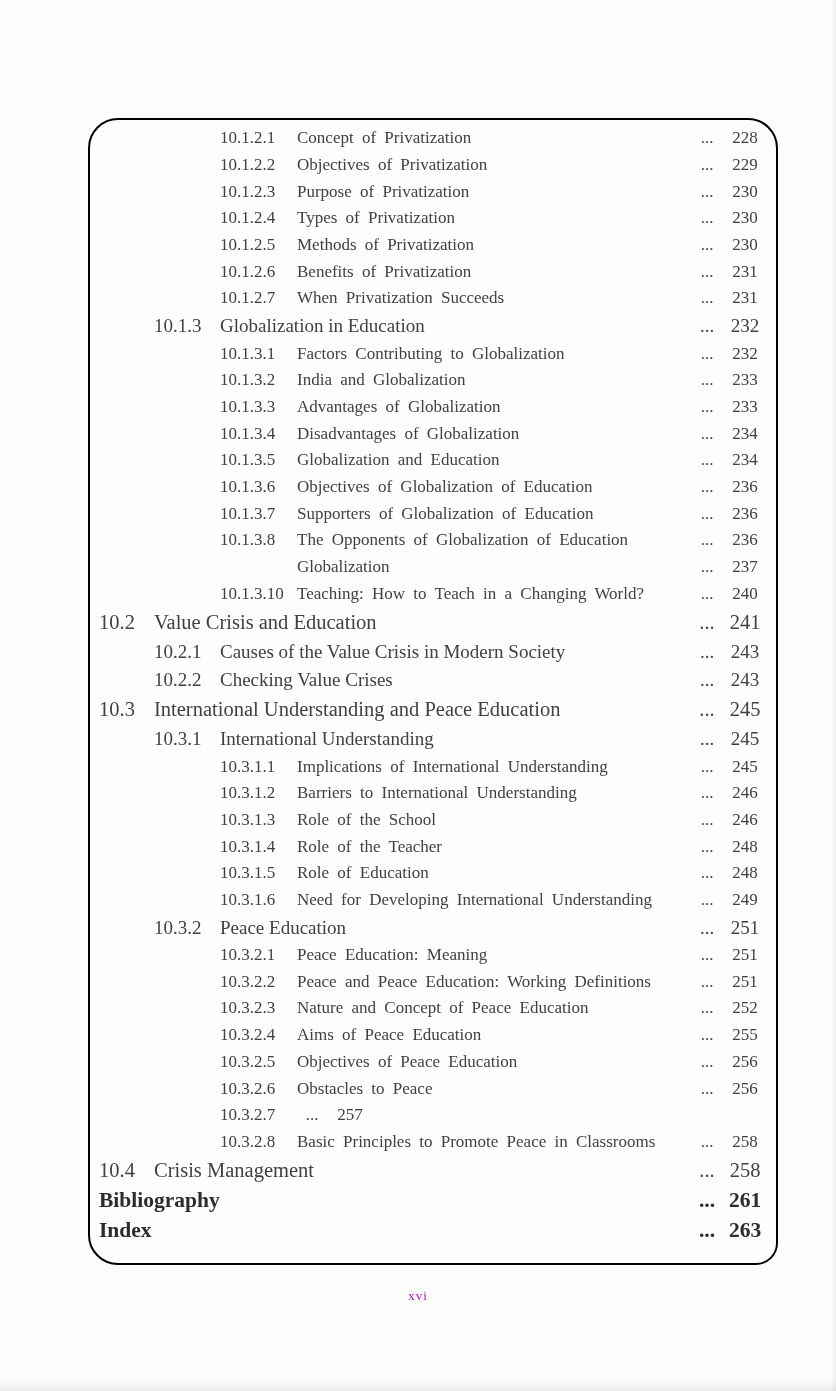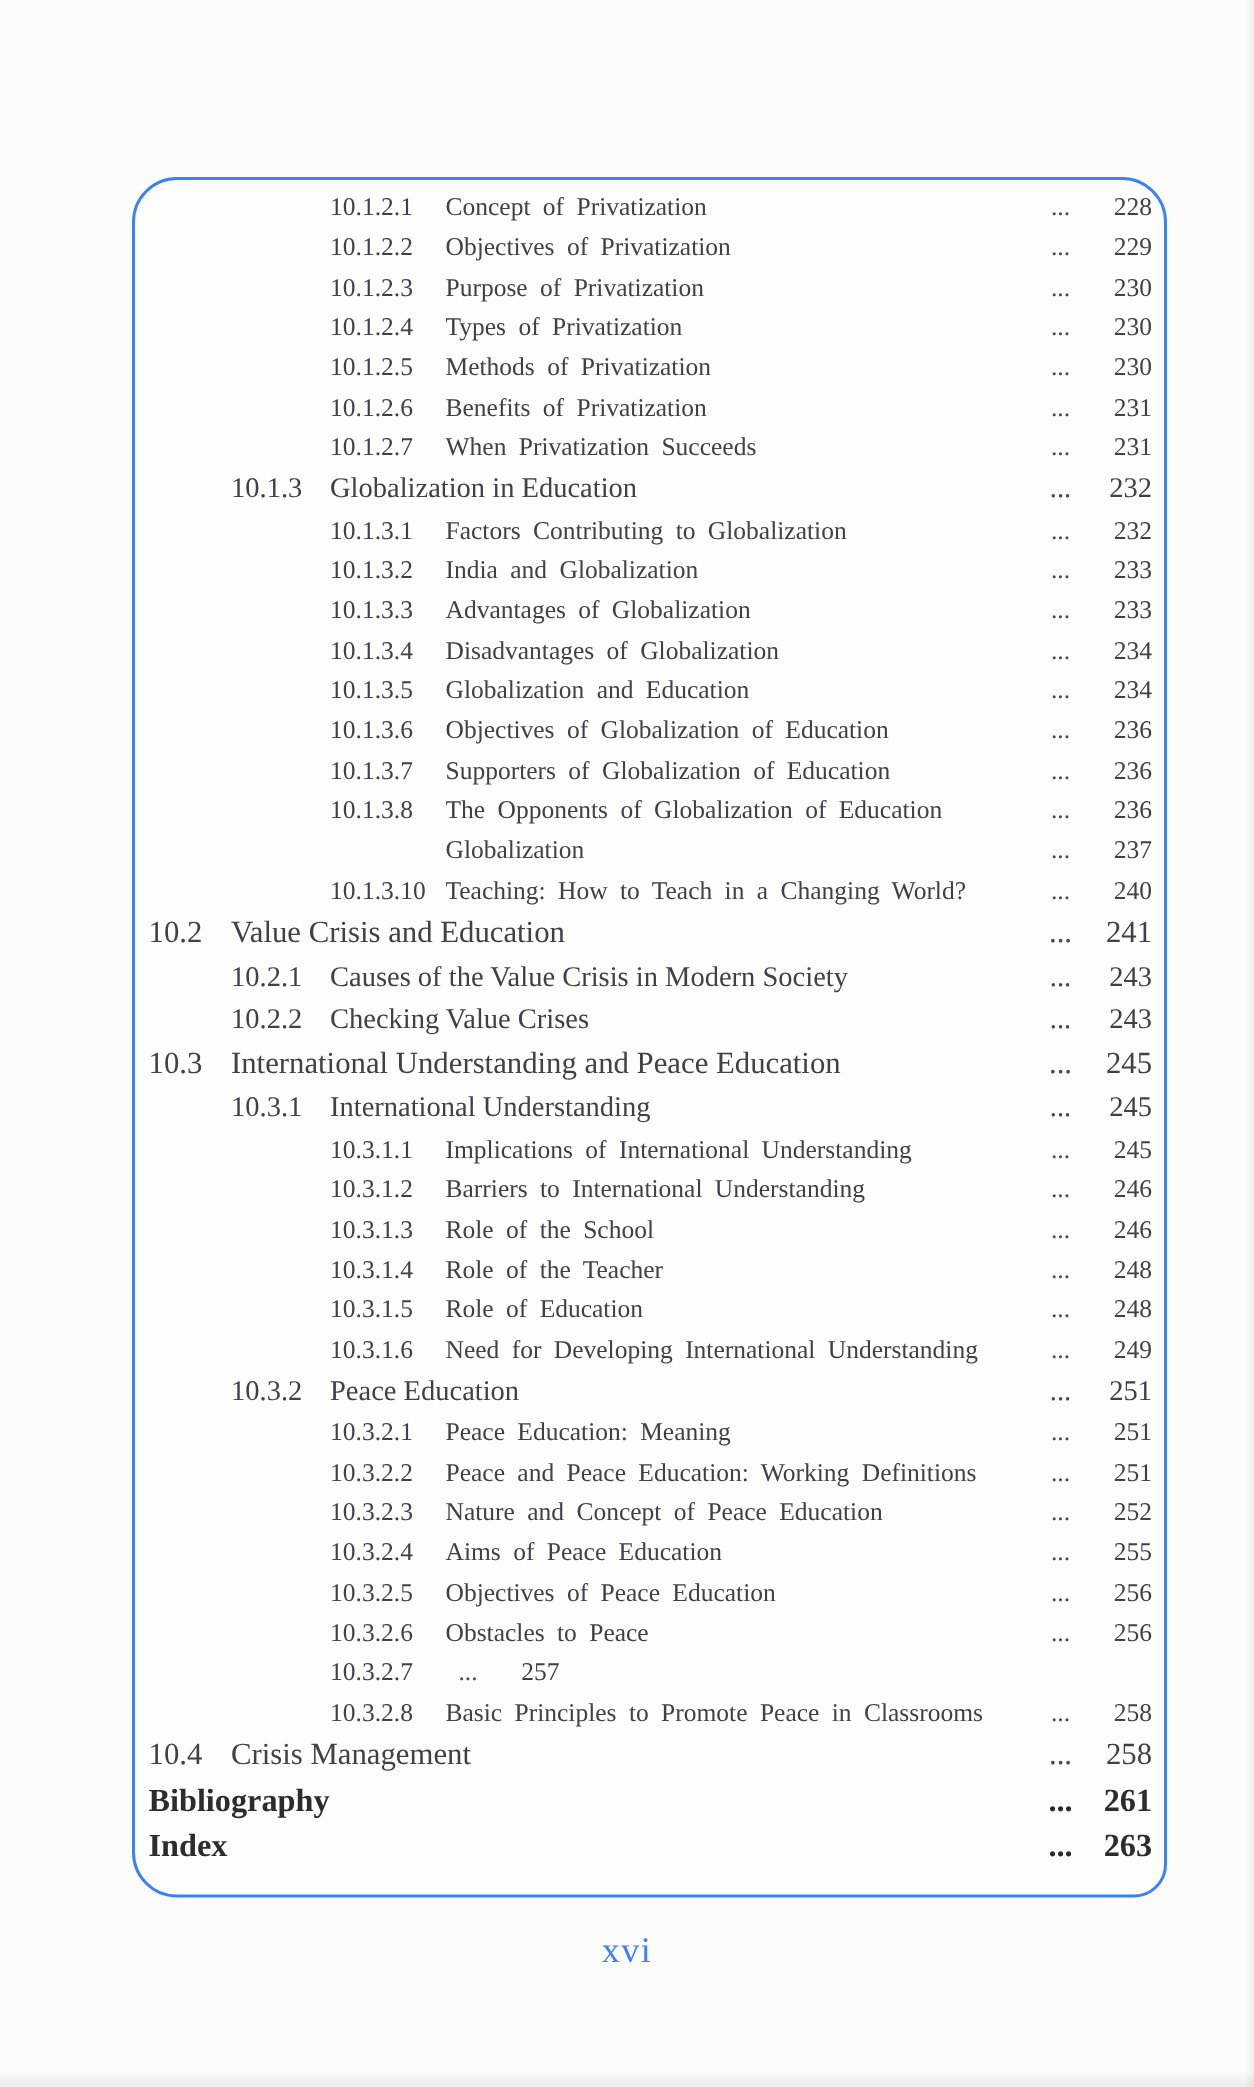--- a/index.html
+++ b/index.html
@@ -15,51 +15,51 @@
     background:linear-gradient(to bottom,rgba(0,0,0,0),rgba(0,0,0,0.07));
     pointer-events:none;
   }
   body::before{
     content:"";position:absolute;top:0;bottom:0;right:0;width:6px;
     background:linear-gradient(to right,rgba(0,0,0,0),rgba(0,0,0,0.05));
     pointer-events:none;
   }
   .toc-box{
     position:absolute;left:88px;top:118px;width:690px;height:1147px;
-    border:2px solid #3b82f6;
+    border:2px solid #000000;
     border-radius:30px 30px 22px 30px;
     box-sizing:border-box;
     padding:5px 8px 0 9px;
     background:#fdfdfb;
   }
   .row{display:flex;align-items:center;}
   .num{flex:0 0 auto;white-space:nowrap;}
   .title{flex:1 1 auto;white-space:nowrap;overflow:hidden;}
   .dots{flex:0 0 30px;text-align:center;color:#4a4a4e;}
-  .pg{flex:0 0 46px;text-align:right;}
+  .pg{flex:0 0 46px;text-align:center;}
 
   .l3{height:26.7px;font-size:17px;}
   .l3 .title{word-spacing:4px;}
   .l3 .num{width:77px;}
 
   .l2{height:28.4px;font-size:19px;}
   .l2{padding-left:55px;}
   .l2 .num{width:66px;}
 
   .l1{height:30.5px;font-size:20.5px;}
   .l1 .num{width:55px;}
 
   .l0{height:29.5px;font-size:21.5px;font-weight:bold;color:#2c2c30;}
   .l0 .dots{font-weight:bold;color:#2c2c30;}
 
   .l3{padding-left:121px;}
 
   .page-footer{
     position:absolute;left:0;top:1288px;width:100%;
-    text-align:center;font-size:24px;letter-spacing:1px;color:#3b82f6;
+    text-align:center;font-size:13px;letter-spacing:1px;color:#a21caf;
   }
 </style>
 </head>
 <body>
 
 <div class="toc-box">
   <div>
       <div class="row l3">
         <span class="num">10.1.2.1</span>
         <span class="title">Concept of Privatization</span>

